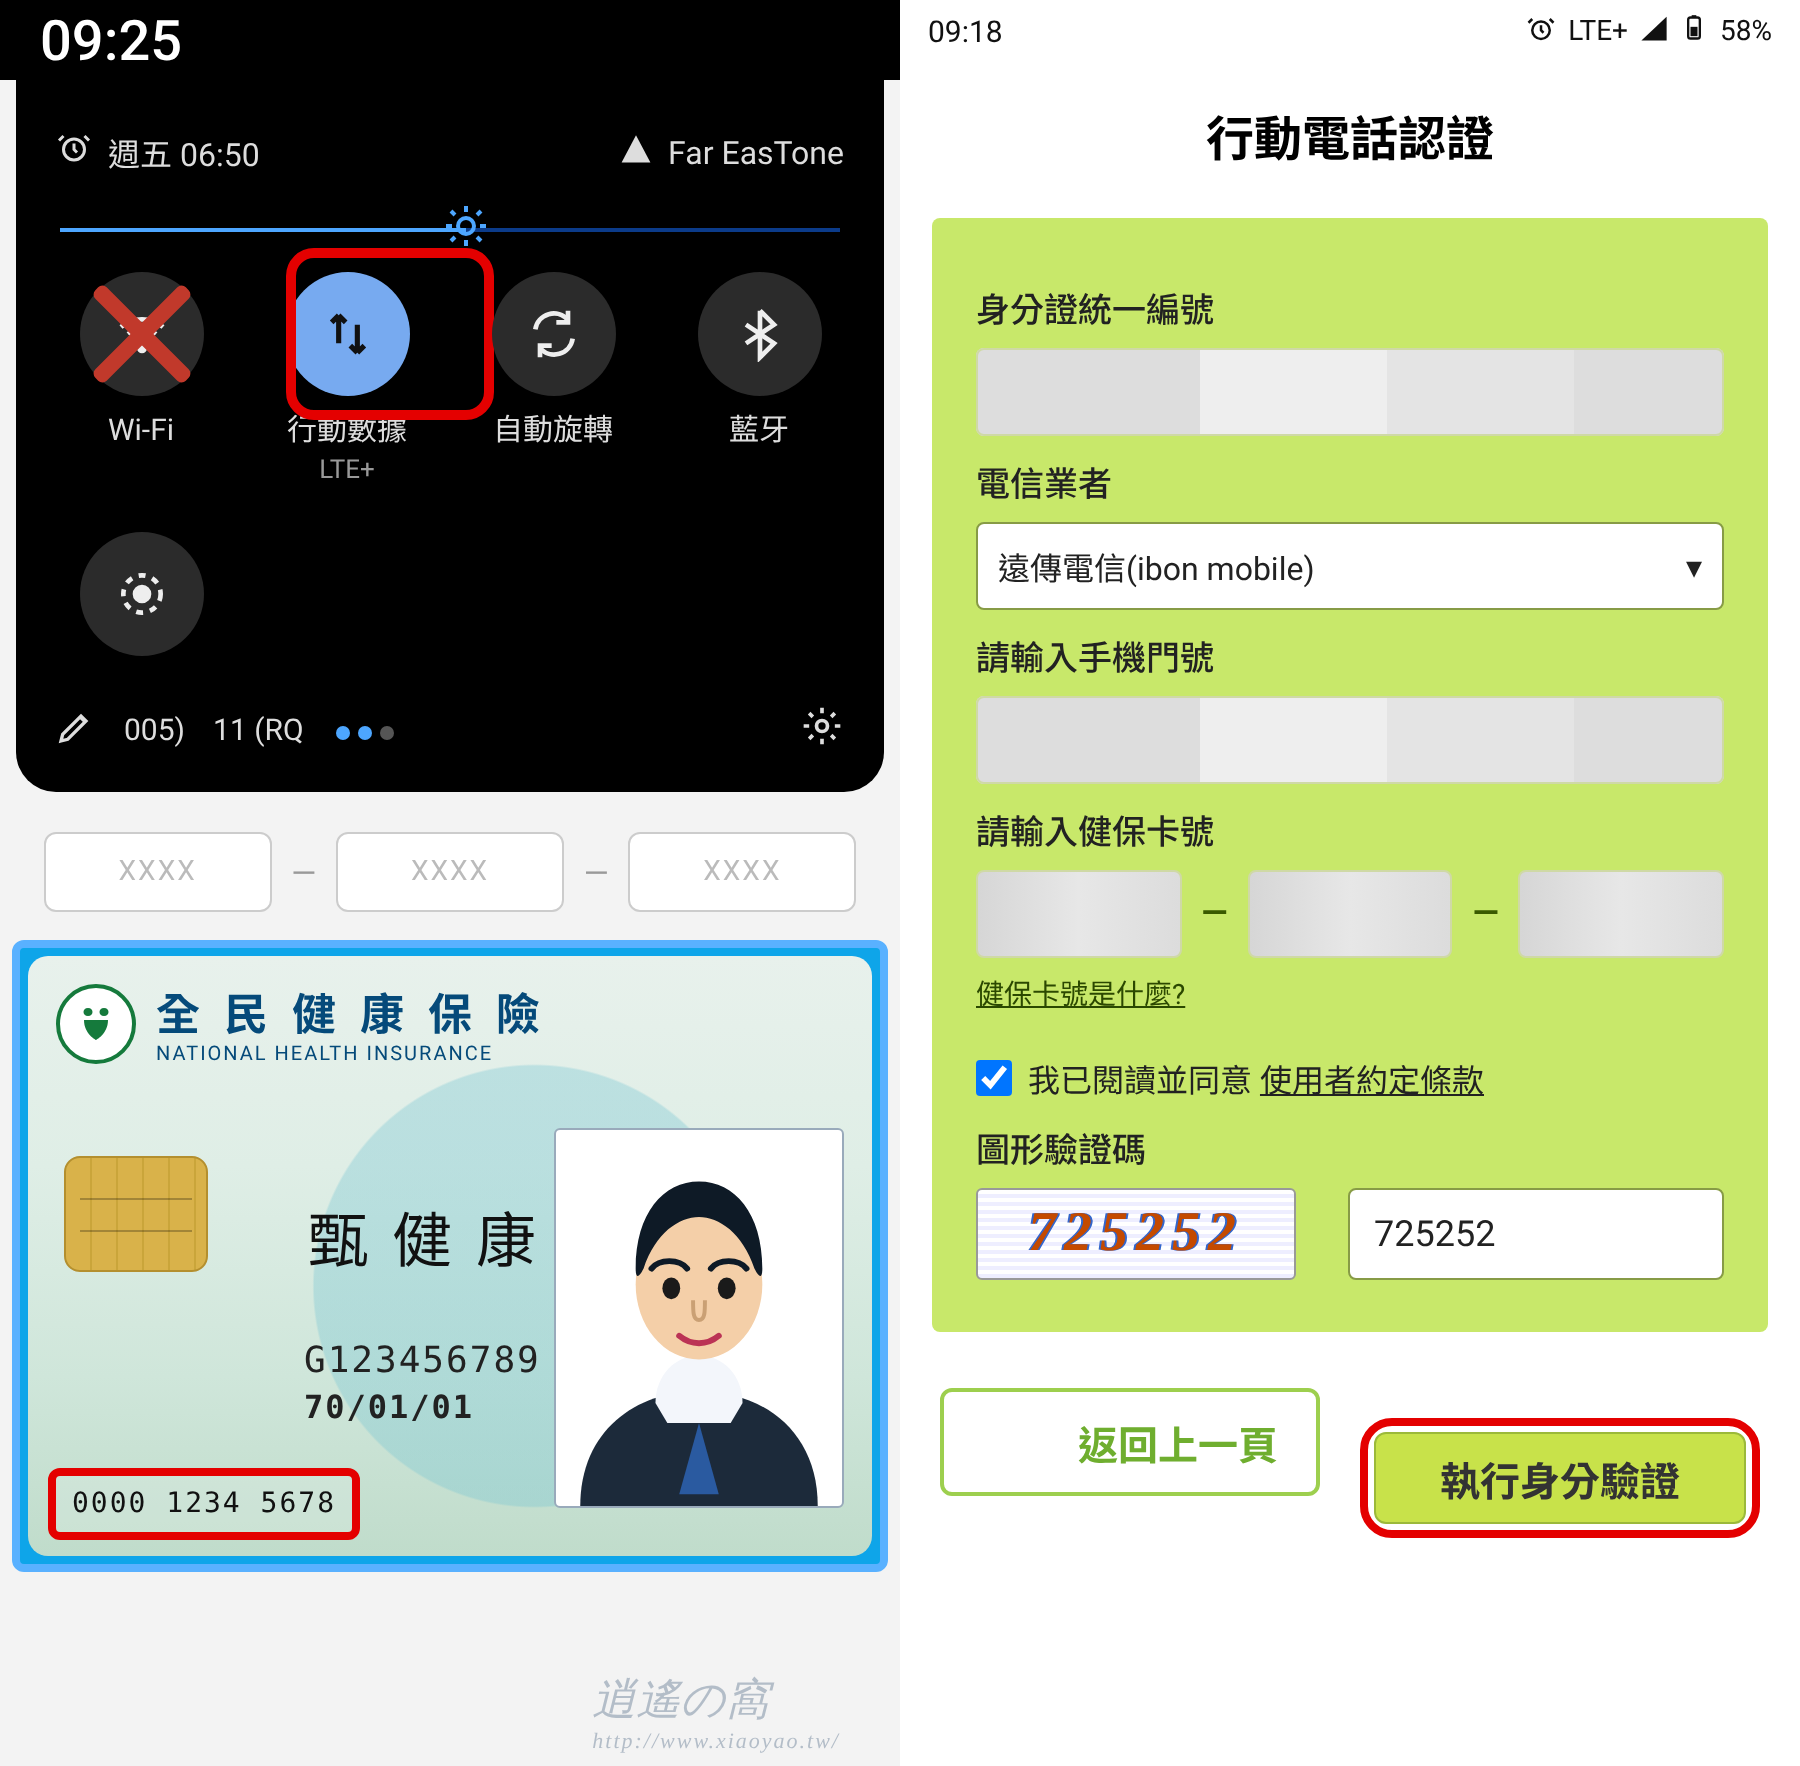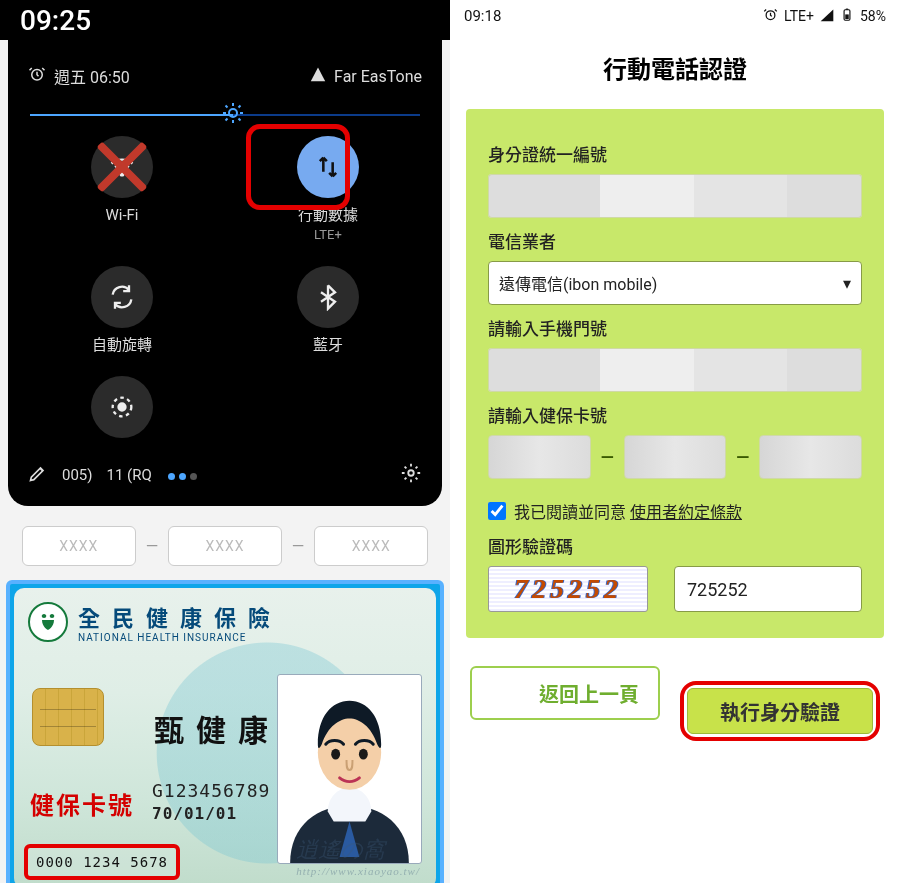--- a/index.html
+++ b/index.html
@@ -34,21 +34,21 @@
   .slider-row { padding: 14px 8px 10px 8px; position:relative; }
   .slider-track { height:2px; background:#0b3b8a; width:100%; position:relative; }
   .slider-track::before{ content:""; position:absolute; left:0; top:0; height:2px; width:52%; background:#4da6ff; }
   .slider-thumb {
     position:absolute; left:52%; top:50%; transform:translate(-50%,-50%);
     width:24px; height:24px;
   }
   .slider-thumb svg{ display:block; }
 
   .qs-grid {
-    display:grid; grid-template-columns:repeat(2,1fr);
+    display:grid; grid-template-columns:repeat(4,1fr);
     column-gap: 6px; row-gap: 22px; padding: 10px 0 14px 0;
   }
   .qs-tile { display:flex; flex-direction:column; align-items:center; gap:8px; position:relative; }
   .qs-circle {
     width:62px; height:62px; border-radius:50%;
     background:#2b2b2b; display:flex; align-items:center; justify-content:center;
     color:#eee;
   }
   .qs-circle.active { background:#77aaf0; color:#111; }
   .qs-circle svg { width:28px; height:28px; }
@@ -118,21 +118,21 @@
     border-radius:8px;
     background:
       repeating-linear-gradient(90deg,#d9b24a 0 12px,#caa53a 12px 13px),
       linear-gradient(#e4c15d,#c9a43c);
     border:1px solid #b48f2e;
   }
   .chip::before,.chip::after{content:"";position:absolute;left:10%;right:10%;height:1px;background:rgba(0,0,0,.25);}
   .chip::before{top:35%}.chip::after{top:65%}
 
   .card-name{ position:absolute; left:140px; top:118px; font-size:30px;
-              letter-spacing:12px; color:#111; font-weight:700;}
+              letter-spacing:12px; color:#111; font-weight:400;}
   .card-num{ position:absolute; left:138px; top:192px; font-size:18px;
              letter-spacing:1px; color:#222; font-family:monospace;}
   .card-dob{ position:absolute; left:138px; top:216px; font-size:16px;
              letter-spacing:1px; color:#222; font-family:monospace;font-weight:bold;}
 
   .red-label{
     position:absolute; left:16px; top:198px; font-size:24px;
     color:#d40000; font-weight:700; letter-spacing:2px;
   }
   .serial-box{
@@ -357,21 +357,20 @@
         <div>
           <div class="card-title-zh">全民健康保險</div>
           <div class="card-title-en">NATIONAL HEALTH INSURANCE</div>
         </div>
       </div>
 
       <div class="chip"></div>
       <div class="card-name">甄健康</div>
       <div class="card-num">G123456789</div>
       <div class="card-dob">70/01/01</div>
-      <div class="red-label">健保卡號</div>
       <div class="serial-box">0000 1234 5678</div>
 
       <div class="avatar">
         <svg viewBox="0 0 140 190">
           <rect width="140" height="190" fill="#ffffff"></rect>
           <path d="M10 190c0-38 28-58 60-58s60 20 60 58z" fill="#1c2a3a"></path>
           <path d="M48 138c0-14 10-24 22-24s22 10 22 24l-6 10H54z" fill="#f3f6fb"></path>
           <path d="M70 148l-10 36h20z" fill="#2a5aa0"></path>
           <ellipse cx="70" cy="78" rx="32" ry="38" fill="#f4cfa8"></ellipse>
           <path d="M38 70c0-28 14-44 32-44s32 16 32 44c0 6-2 4-4 0-6-18-18-26-28-26s-22 8-28 26c-2 4-4 6-4 0z" fill="#0e1a26"></path>
@@ -434,20 +433,21 @@
     <div class="tin blur"></div>
 
     <div class="flab">請輸入健保卡號</div>
     <div class="triplet">
       <div class="tri"></div>
       <span class="tri-dash">—</span>
       <div class="tri"></div>
       <span class="tri-dash">—</span>
       <div class="tri"></div>
     </div>
+    <div class="hint">健保卡號是什麼?</div>
 
     <div class="chk-row">
       <input type="checkbox" checked="" style="">
       <span>
         <span>我已閱讀並同意</span>
         <span class="u">使用者約定條款</span>
       </span>
     </div>
 
     <div class="flab">圖形驗證碼</div>

